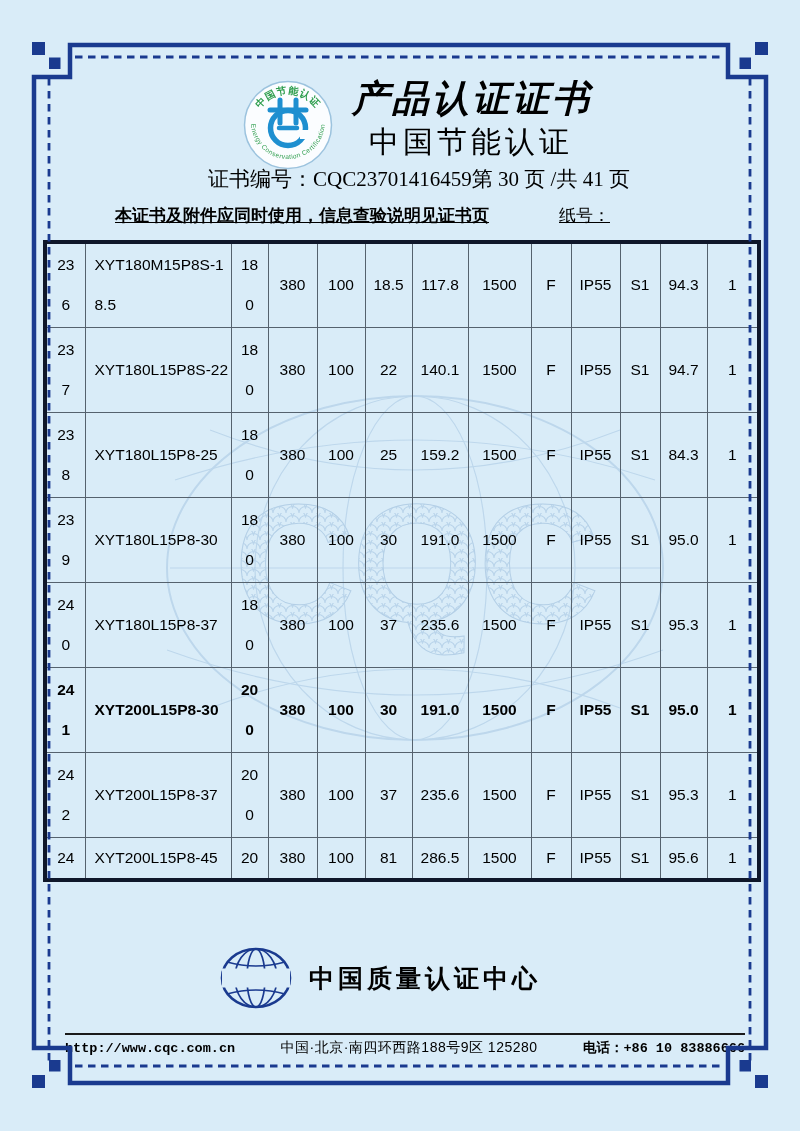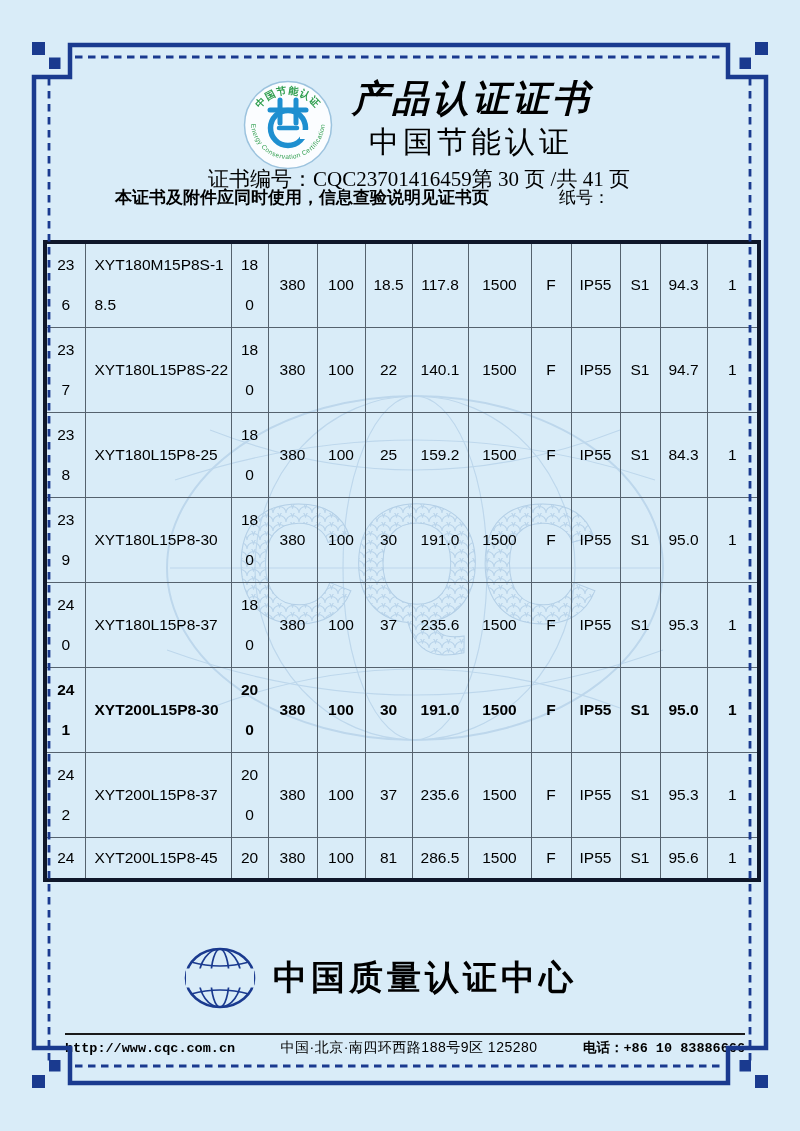--- a/index.html
+++ b/index.html
@@ -27,21 +27,21 @@
   .watermark{position:absolute;left:130px;top:360px;width:570px;height:420px;z-index:0;opacity:.85;}
   .wm-stroke{fill:none;stroke:var(--watermark-blue);stroke-width:2;}
   .wm-stroke-thin{fill:none;stroke:var(--watermark-blue);stroke-width:1.2;}
   .wm-text{font-family:"Liberation Sans",sans-serif;font-weight:bold;font-size:168px;letter-spacing:-4px;}
   
   .header-logo{position:absolute;left:243px;top:80px;width:90px;height:90px;z-index:2;}
   .page-title{position:absolute;left:352px;top:74px;font-size:37px;font-weight:bold;letter-spacing:3px;z-index:2;font-style:italic;}
   .page-subtitle{position:absolute;left:369px;top:122px;font-size:30px;font-weight:500;letter-spacing:4px;z-index:2;}
   .cert-line{position:absolute;left:118px;top:165px;width:564px;display:flex;justify-content:center;z-index:2;
     font-family:"Liberation Serif","DejaVu Serif",serif;font-size:21px;margin-left:19px;}
-  .notice-line{position:absolute;left:115px;top:186px;width:567px;display:flex;justify-content:space-between;z-index:2;font-size:17px;}
+  .notice-line{position:absolute;left:115px;top:204px;width:567px;display:flex;justify-content:space-between;z-index:2;font-size:17px;text-decoration:underline;}
   .notice-text{font-weight:bold;}
   .paper-no{font-weight:normal;padding-right:72px;}
   
   .spec-table{
     position:absolute;left:43px;top:240px;width:714px;z-index:1;
     border-collapse:collapse;table-layout:fixed;background:transparent;
     font-size:15.5px;
   }
   .spec-table td{
     border:1px solid var(--table-border);
@@ -54,21 +54,21 @@
   .spec-table tr.last-row{height:41px;}
   .spec-table tr.bold-row{font-weight:bold;}
   .spec-table{border:4px solid #0f172a;}
   
   .footer-org{position:absolute;left:0;top:946px;width:760px;display:flex;align-items:center;justify-content:center;gap:16px;z-index:2;}
   .cqc-logo{width:74px;height:64px;}
   .cqc-ellipse{fill:none;stroke:var(--frame-navy);stroke-width:2.6;}
   .cqc-line{fill:none;stroke:var(--frame-navy);stroke-width:1.7;}
   .cqc-band{fill:var(--page-bg);}
   .cqc-text{font-family:"Liberation Sans",sans-serif;font-weight:bold;font-size:23px;fill:var(--frame-navy);letter-spacing:-1px;}
-  .org-name{font-family:"Liberation Serif","DejaVu Serif",serif;font-weight:bold;font-size:34px;letter-spacing:4px;}
+  .org-name{font-family:"Liberation Serif","DejaVu Serif",serif;font-weight:bold;font-size:25px;letter-spacing:4px;}
   .contact-bar{position:absolute;left:65px;top:1033px;width:680px;border-top:2px solid #1a1a1a;z-index:2;}
   .contact-row{display:flex;justify-content:space-between;align-items:baseline;padding-top:4px;font-size:13.5px;}
   .contact-mono{font-family:"Liberation Mono","DejaVu Sans Mono",monospace;font-weight:bold;letter-spacing:0;}
   .contact-addr{font-size:14px;letter-spacing:.5px;}
   
   .cec-ring-text{font-size:10px;font-weight:bold;fill:var(--logo-green);letter-spacing:1px;}
   .cec-ring-text-en{font-size:6.6px;fill:var(--logo-green);letter-spacing:.4px;}
   .cec-glyph{fill:none;stroke:var(--logo-blue);stroke-linecap:round;}
 </style>
 </head>

